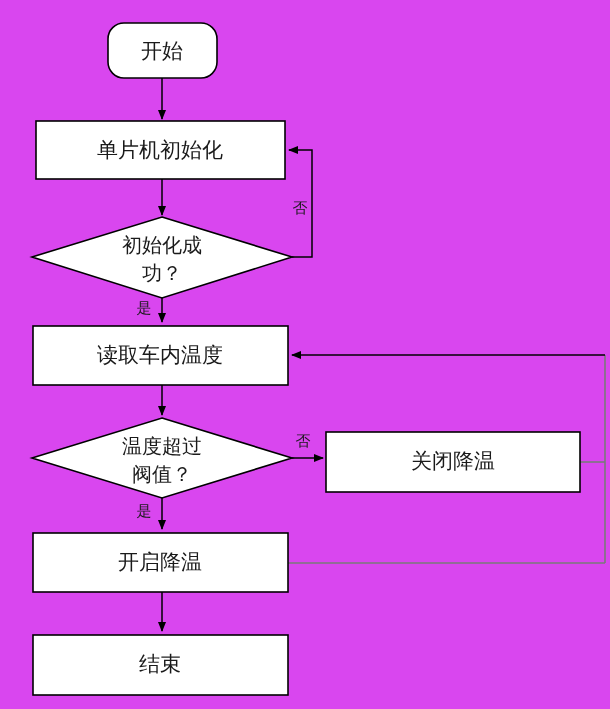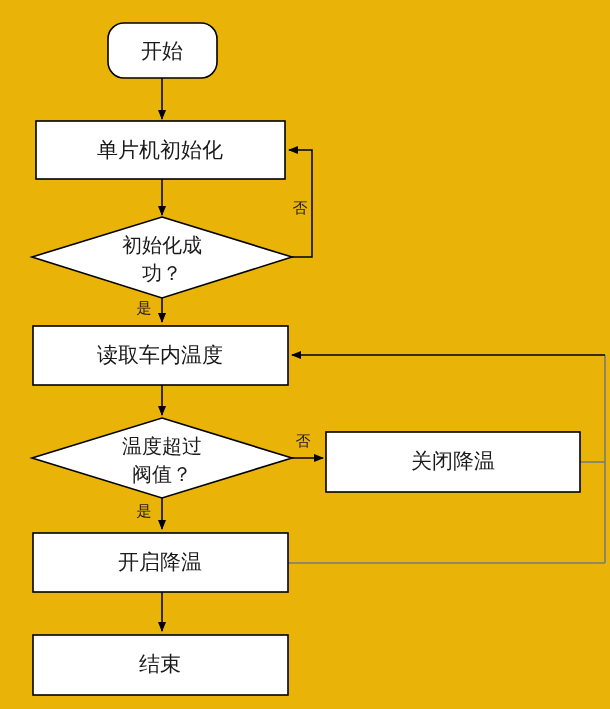--- a/index.html
+++ b/index.html
@@ -8,21 +8,21 @@
     padding: 0;
     background: #ffffff;
   }
   body {
     font-family: "DejaVu Sans", "Liberation Sans", sans-serif;
   }
   #canvas {
     position: relative;
     width: 610px;
     height: 709px;
-    background: #eab308;
+    background: #d946ef;
     overflow: hidden;
   }
   #flow-svg {
     position: absolute;
     left: 0;
     top: 0;
     width: 610px;
     height: 709px;
   }
   .node-shape {

